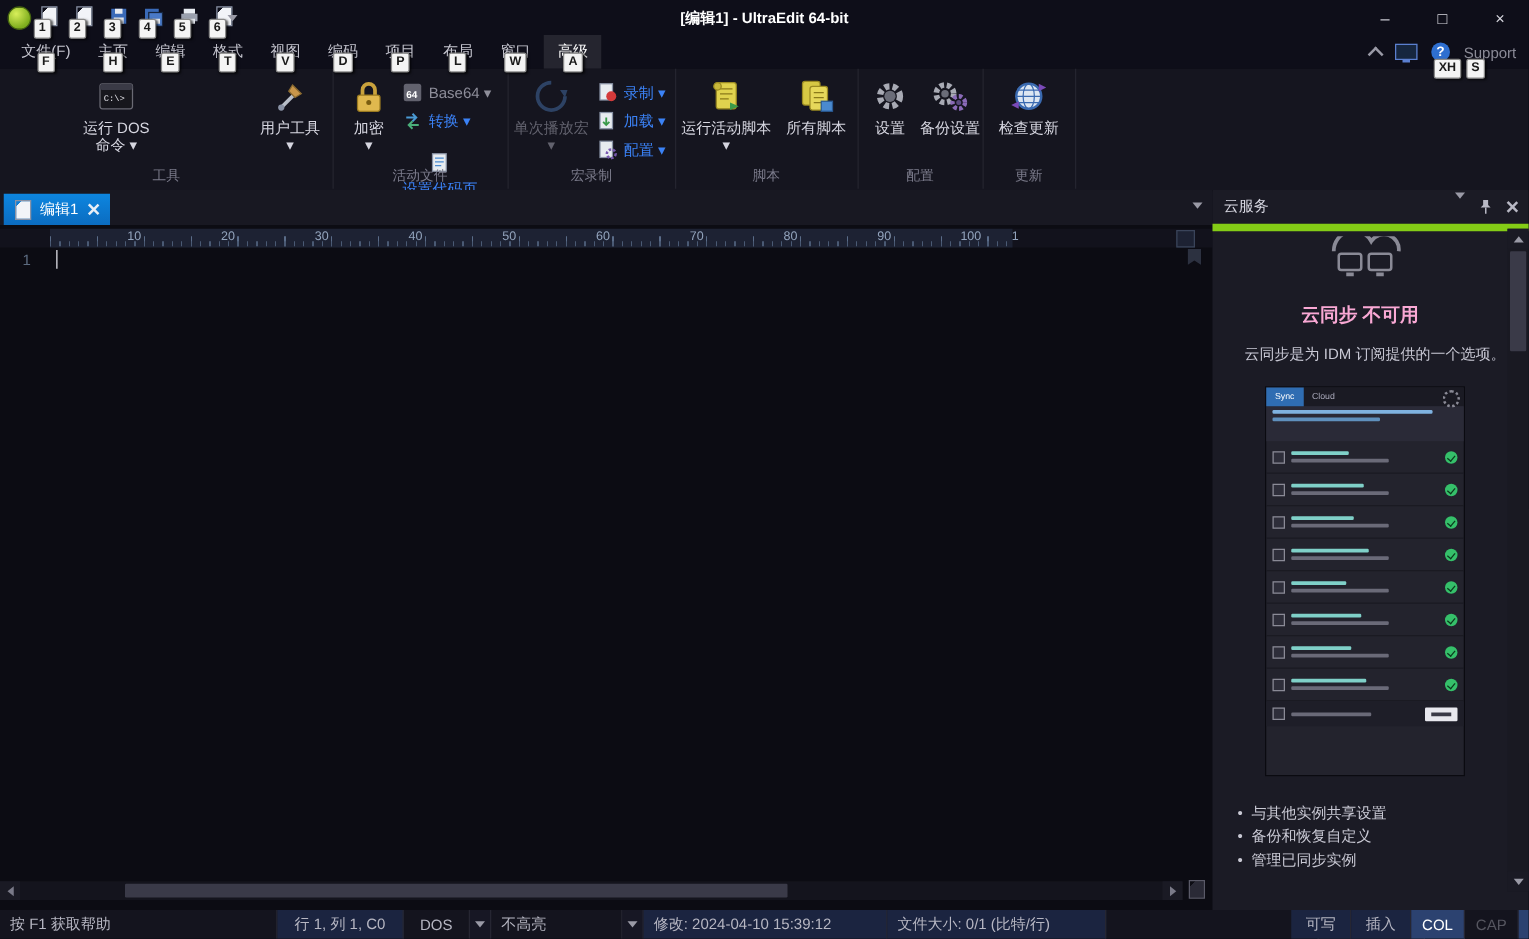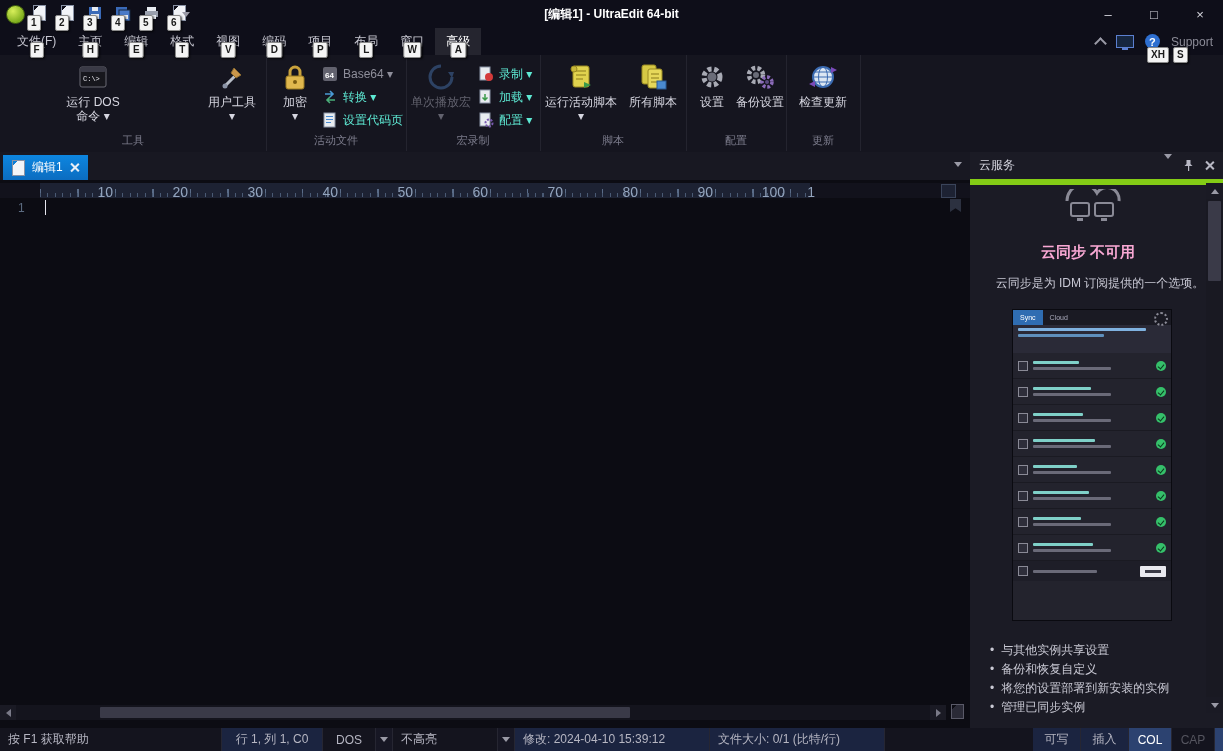--- a/index.html
+++ b/index.html
@@ -42,21 +42,21 @@
   .menu-right .keytip{bottom:-14px;left:2px;}
 
   
   .ribbon{position:absolute;top:55px;left:0;right:0;height:97px;background:#15151f;border-bottom:1px solid #05050a;}
   .rgroup{position:absolute;top:0;height:96px;border-right:1px solid #24242f;}
   .glabel{position:absolute;bottom:3px;left:0;right:0;text-align:center;color:#7c7c8c;font-size:11px;}
   .rbtn-lg{position:absolute;top:3px;height:74px;display:flex;flex-direction:column;align-items:center;text-align:center;
     color:#d6d6e0;font-size:12px;line-height:14px;cursor:default;}
   .rbtn-lg .ricon{height:36px;display:flex;align-items:center;justify-content:center;margin-top:1px;}
   .rbtn-lg.disabled{color:#62626e;}
-  .rbtn-sm{position:absolute;height:20px;display:flex;align-items:center;gap:5px;font-size:12px;color:#5eead4;white-space:nowrap;}
+  .rbtn-sm{position:absolute;height:20px;display:flex;align-items:center;gap:5px;font-size:12px;color:#3b82f6;white-space:nowrap;}
   .rbtn-sm.dim{color:#8e8e9a;}
   .rbtn-sm .sicon{width:16px;height:16px;display:flex;align-items:center;justify-content:center;}
 
   
   .doctabs{position:absolute;top:152px;left:0;width:970px;height:28px;background:#181822;border-bottom:1px solid #05050a;}
   .dtab{position:absolute;left:3px;top:3px;height:25px;background:linear-gradient(#0d86e0,#0b6cc0);color:#fff;
     display:flex;align-items:center;gap:7px;padding:0 9px;font-size:12px;}
   .page-ico{width:11px;height:14px;background:#f2f4f8;border:1px solid #8a93a6;
     background:linear-gradient(135deg,transparent 3px,#f2f4f8 0);}
   .x-icon{position:relative;width:9px;height:9px;display:inline-block;}
@@ -66,21 +66,21 @@
   .dtab-list{position:absolute;right:8px;top:10px;}
 
   
   .editor{position:absolute;top:180px;left:0;width:970px;bottom:23px;background:#0c0c13;}
   .ruler{position:absolute;top:3px;left:0;right:0;height:15px;background:#12121c;}
   .ruler-band{position:absolute;left:40px;width:770px;top:0;height:15px;background:#1d2233;}
   .ticks-s{position:absolute;left:0;right:0;bottom:1px;height:4px;
     background:repeating-linear-gradient(90deg,#4a5a74 0 1px,transparent 1px 7.5px);}
   .ticks-m{position:absolute;left:0;right:0;bottom:1px;height:8px;
     background:repeating-linear-gradient(90deg,#5a6c88 0 1px,transparent 1px 37.5px);}
-  .rnum{position:absolute;top:1px;width:28px;text-align:right;font-size:14px;color:#93a4bd;font-family:"Liberation Sans",sans-serif;}
+  .rnum{position:absolute;top:1px;width:28px;text-align:right;font-size:10px;color:#93a4bd;font-family:"Liberation Sans",sans-serif;}
   .gutter-num{position:absolute;left:18px;top:21px;color:#5c6b80;font-size:12px;}
   .caret{position:absolute;left:45px;top:20px;width:1px;height:15px;background:#e6e6ee;}
   .hscroll{position:absolute;left:0;bottom:8px;height:15px;width:946px;background:#14141d;display:flex;align-items:center;}
   .scroll-arrow{width:16px;height:15px;display:flex;align-items:center;justify-content:center;background:#1a1a24;}
   .tri-left{width:0;height:0;border-top:4px solid transparent;border-bottom:4px solid transparent;border-right:5px solid #7a7a88;}
   .tri-right{width:0;height:0;border-top:4px solid transparent;border-bottom:4px solid transparent;border-left:5px solid #7a7a88;}
   .hthumb{position:absolute;left:100px;width:530px;top:2px;height:11px;background:#3a3a48;border-radius:1px;}
   .htrack{flex:1;height:100%;}
   .corner-ico{position:absolute;right:6px;bottom:9px;width:11px;height:13px;border:1px solid #5a5a68;
     background:linear-gradient(135deg,transparent 3px,#2a2a36 0);}
@@ -290,21 +290,21 @@
     </div>
     <div class="rbtn-sm" style="left:56px;top:32px;">
       <span class="sicon">
         <svg width="16" height="16">
             <path d="M3 5 h8 M8 2 l3 3 -3 3" stroke="#4a9ad4" stroke-width="1.6" fill="none"></path>
             <path d="M13 11 h-8 M8 8 l-3 3 3 3" stroke="#4aae7a" stroke-width="1.6" fill="none"></path>
           </svg>
       </span>
       <span>转换 ▾</span>
     </div>
-    <div class="rbtn-sm" style="left:56px;top:55px;">
+    <div class="rbtn-sm" style="left:56px;top:67px;flex-direction:column;">
       <span class="sicon">
         <svg width="16" height="16">
             <rect x="2" y="1" width="11" height="14" fill="#e8ecf0" stroke="#8a93a6"></rect>
             <path d="M4 4.5 h7 M4 7.5 h7 M4 10.5 h5" stroke="#4a8ad0" stroke-width="1"></path>
           </svg>
       </span>
       <span>设置代码页</span>
     </div>
     <div class="glabel">活动文件</div>
   </div>
@@ -572,21 +572,20 @@
       <div class="t-foot">
         <span class="t-check"></span>
           <span class="t-l2" style="width:64px"></span>
           <span class="t-btn"></span>
       </div>
     </div>
 
     <ul class="p-bullets">
       <li>与其他实例共享设置</li>
       <li>备份和恢复自定义</li>
-      <li>将您的设置部署到新安装的实例</li>
       <li>管理已同步实例</li>
     </ul>
     <button class="learn-btn">了解更多</button>
   </div>
 
   <div class="vscroll">
     <div class="v-arrow">
         <div class="tri-up"></div>
       </div>
     <div class="vthumb"></div>

